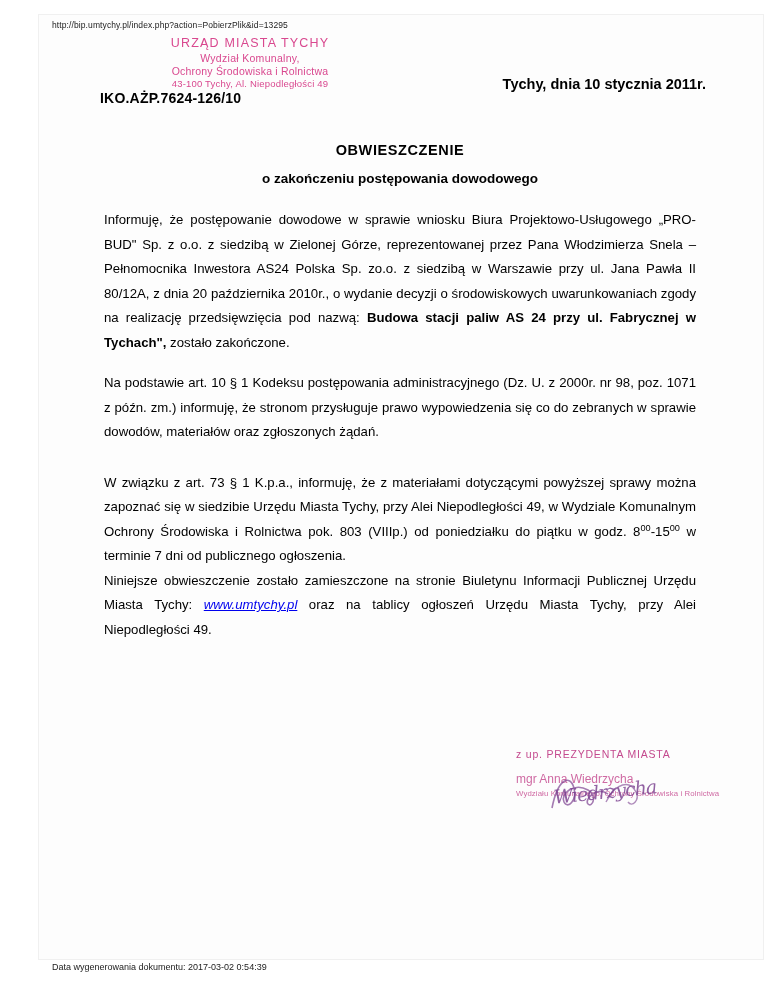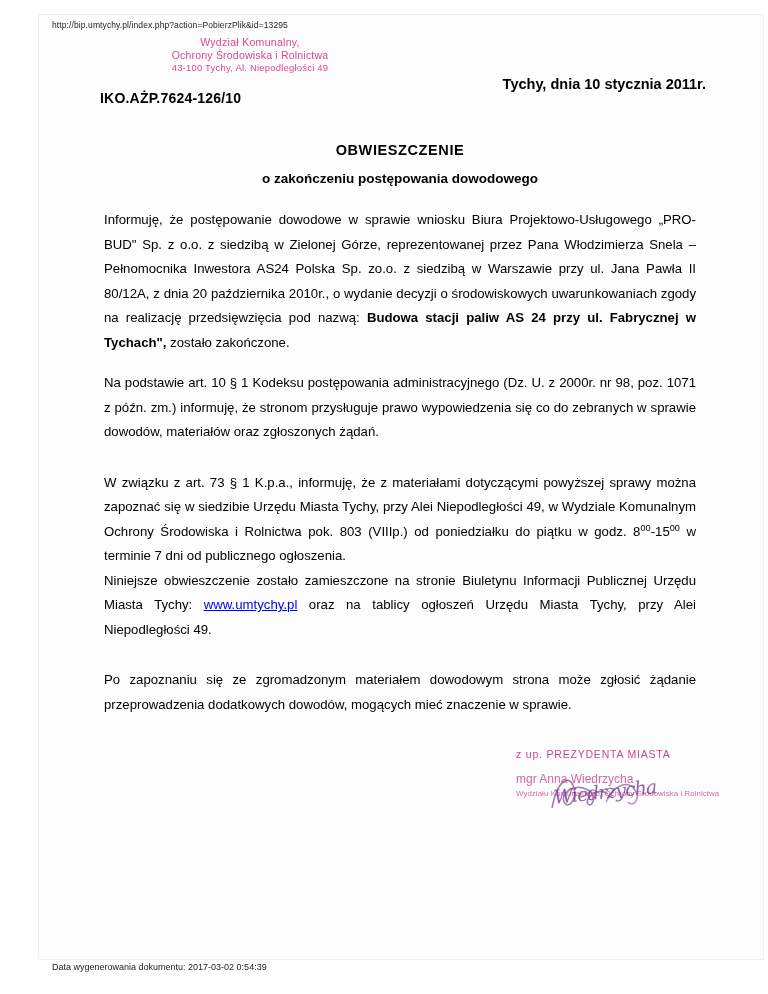--- a/index.html
+++ b/index.html
@@ -122,20 +122,21 @@
   }
   .body p.tight {
     margin-bottom: 0;
   }
   .gap-big { margin-bottom: 26px !important; }
 
   b, .b { font-weight: bold; }
 
   .underline-link {
     text-decoration: underline;
+    font-style: italic;
   }
 
   sup.num {
     font-size: 9.2px;
     vertical-align: super;
     line-height: 0;
   }
 
   
   .sig-wrap {
@@ -194,20 +195,21 @@
 </style>
 </head>
 <body>
 
 <div class="page">
   <div class="scan"></div>
 
   <div class="url-line">http://bip.umtychy.pl/index.php?action=PobierzPlik&amp;id=13295</div>
 
   <div class="letterhead">
+    <div class="lh-1">URZĄD  MIASTA  TYCHY</div>
     <div class="lh-2">Wydział Komunalny,</div>
     <div class="lh-3">Ochrony Środowiska i Rolnictwa</div>
     <div class="lh-4">43-100 Tychy, Al. Niepodległości 49</div>
   </div>
 
   <div class="case-number">IKO.AŻP.7624-126/10</div>
 
   <div class="place-date">Tychy, dnia 10 stycznia 2011r.</div>
 
   <div class="title-block">
@@ -217,21 +219,20 @@
 
   <div class="body">
     <p><span>Informuję, że postępowanie dowodowe w sprawie wniosku Biura Projektowo-Usługowego „PRO-BUD" Sp. z o.o. z siedzibą w Zielonej Górze, reprezentowanej przez Pana Włodzimierza Snela – Pełnomocnika Inwestora AS24 Polska Sp. zo.o. z siedzibą w Warszawie przy ul. Jana Pawła II 80/12A, z dnia 20 października 2010r., o wydanie decyzji o środowiskowych uwarunkowaniach zgody na realizację przedsięwzięcia pod nazwą: </span><b>Budowa stacji paliw AS 24 przy ul. Fabrycznej w Tychach",</b><span> zostało zakończone.</span></p>
 
     <p class="gap-big">Na podstawie  art. 10 § 1 Kodeksu postępowania administracyjnego (Dz. U. z 2000r. nr 98, poz. 1071 z późn. zm.) informuję, że stronom przysługuje prawo wypowiedzenia się co do zebranych w sprawie dowodów, materiałów oraz zgłoszonych żądań.</p>
 
     <p class="tight"><span>W związku z art. 73 § 1 K.p.a., informuję, że z materiałami dotyczącymi powyższej sprawy można zapoznać się w siedzibie Urzędu Miasta Tychy, przy Alei Niepodległości 49, w Wydziale Komunalnym Ochrony Środowiska i Rolnictwa pok. 803 (VIIIp.) od poniedziałku do piątku w godz. 8</span><sup class="num">00</sup><span>-15</span><sup class="num">00</sup><span> w terminie 7 dni od publicznego ogłoszenia.</span></p>
 
     <p class="gap-big"><span>Niniejsze obwieszczenie zostało zamieszczone na stronie Biuletynu Informacji Publicznej Urzędu Miasta Tychy: </span><a class="underline-link" href="#">www.umtychy.pl</a><span> oraz na tablicy ogłoszeń Urzędu Miasta Tychy, przy Alei Niepodległości 49.</span></p>
 
-    <p style="margin-top:18px">Po zapoznaniu się ze zgromadzonym materiałem dowodowym strona może zgłosić żądanie przeprowadzenia dodatkowych dowodów, mogących mieć znaczenie w sprawie.</p>
   </div>
 
   <div class="sig-wrap">
     <div class="sig-line1">z up. PREZYDENTA MIASTA</div>
     <div class="sig-line2">mgr Anna Wiedrzycha</div>
     <div class="sig-line3">Wydziału Komunalnego, Ochrony Środowiska i Rolnictwa</div>
   </div>
 
   <svg class="sig-swirl" viewBox="0 0 120 48">
     <path d="M8,40 C14,10 26,6 30,20 C33,32 24,42 20,34 C16,26 30,14 44,22 C54,28 48,40 44,36 C40,32 52,18 64,26" fill="none" stroke="#7a3f8f" stroke-width="1.6" opacity="0.8"></path>

